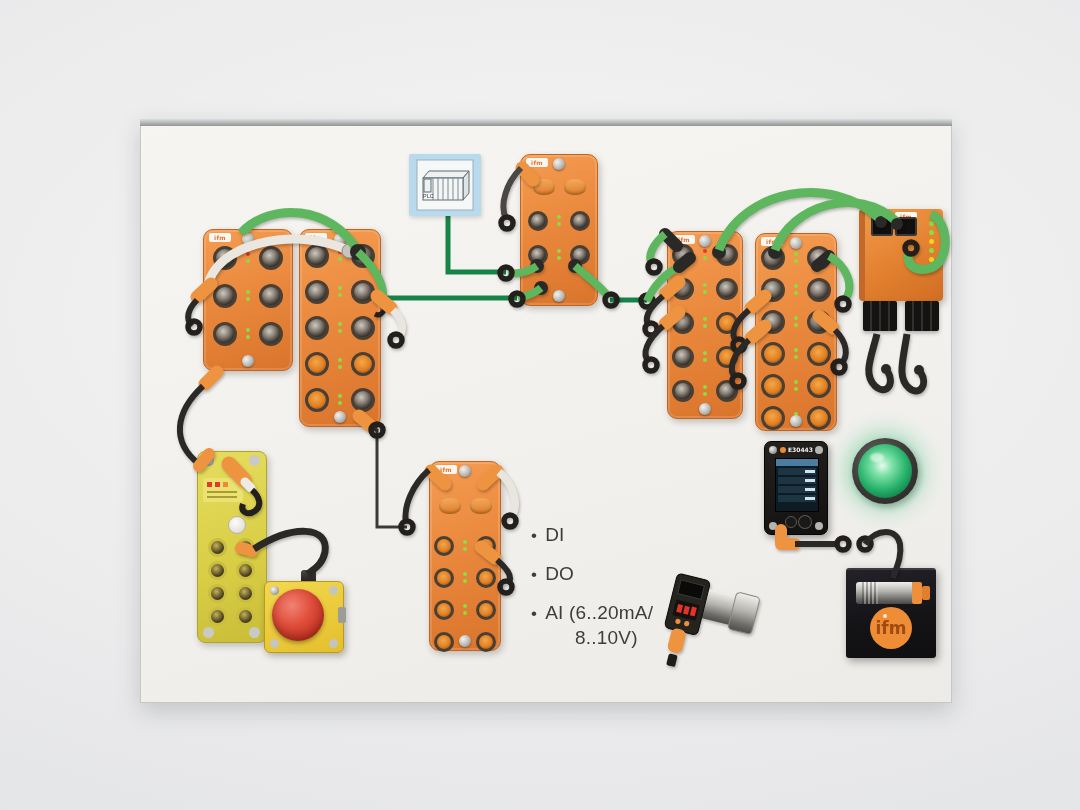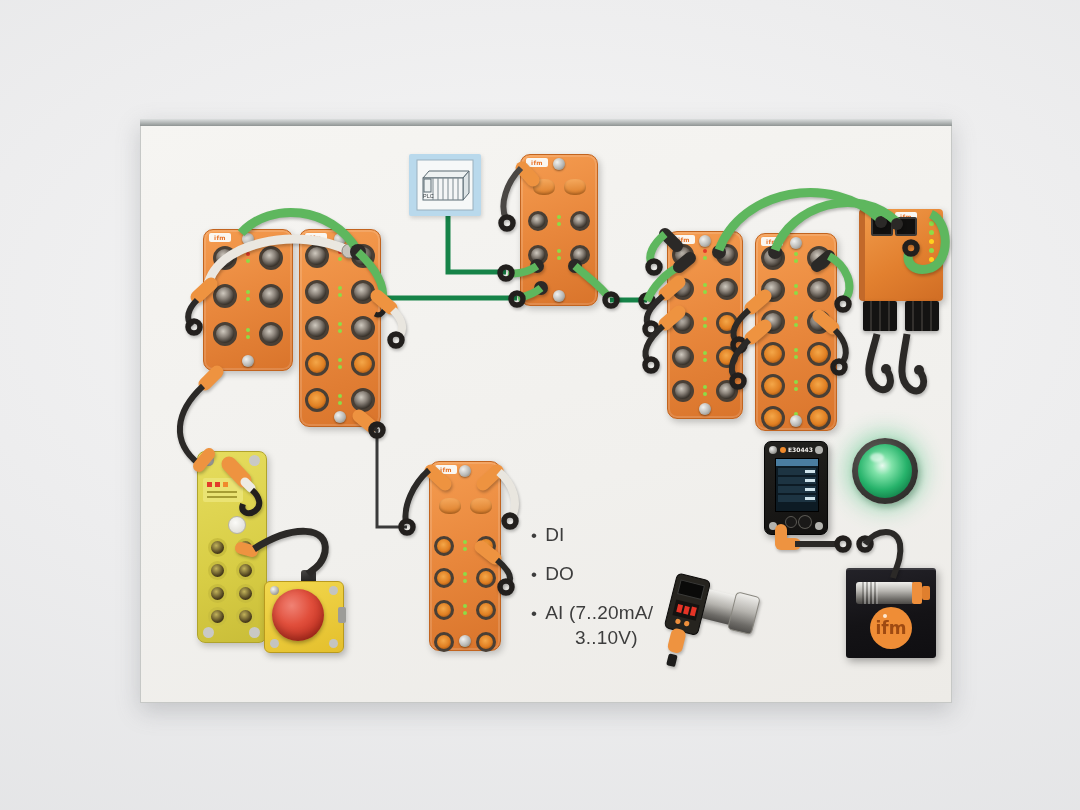--- a/index.html
+++ b/index.html
@@ -371,24 +371,24 @@
     <div class="li">
         <span class="b">•</span>
         <span>DI</span>
       </div>
     <div class="li">
         <span class="b">•</span>
         <span>DO</span>
       </div>
     <div class="li">
         <span class="b">•</span>
-        <span>AI (7..20mA/</span>
+        <span>AI (6..20mA/</span>
       </div>
     <div class="li li2">
-        <span>3..10V)</span>
+        <span>8..10V)</span>
       </div>
   </div>
 
   <svg class="layer" viewBox="0 0 810 582" style="filter:drop-shadow(1px 2px 1.5px rgba(0,0,0,.25))">
     <defs>
       <linearGradient id="met" x1="0" y1="0" x2="0" y2="1">
         <stop offset="0" stop-color="#f1f0ed"></stop>
           <stop offset=".45" stop-color="#b5b3ae"></stop>
         <stop offset=".8" stop-color="#6d6b67"></stop>
           <stop offset="1" stop-color="#504e4b"></stop>

